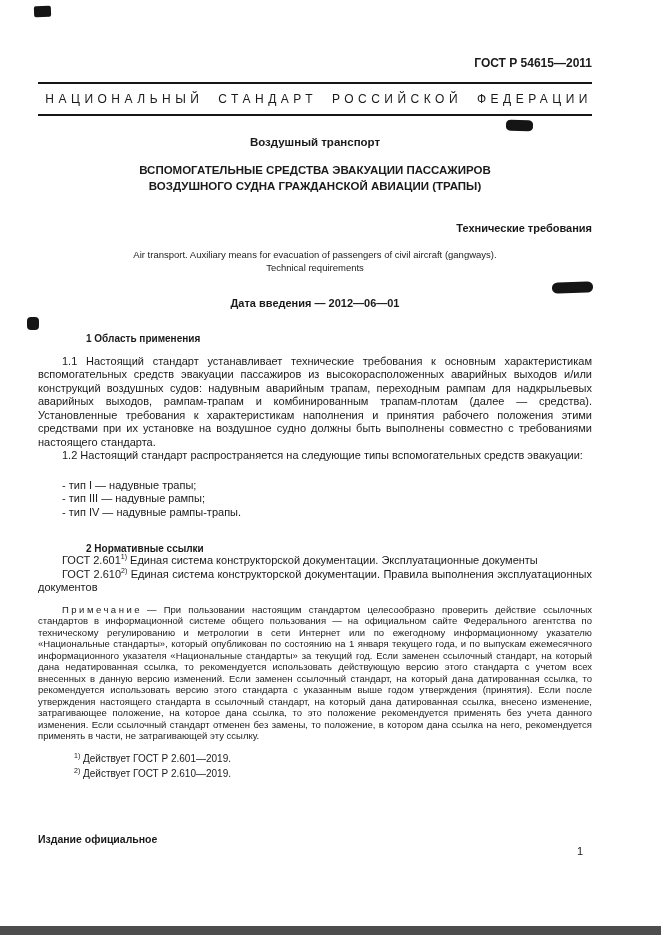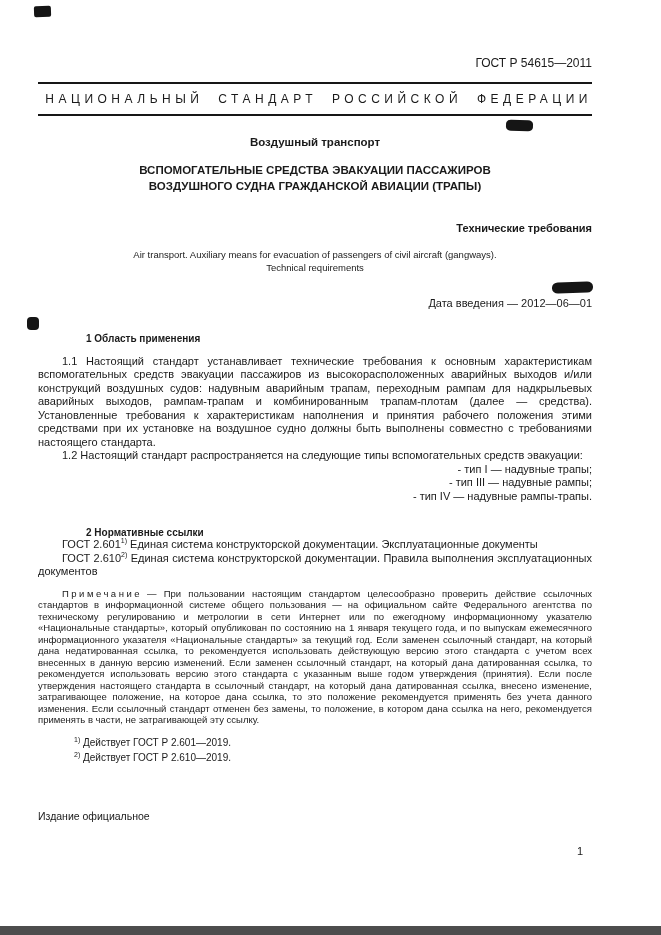--- a/index.html
+++ b/index.html
@@ -10,47 +10,47 @@
     background:#ffffff;
     font-family:"Liberation Sans", sans-serif;
     color:#1a1a1a;
     overflow:hidden;
   }
   .content {
     position:absolute;
     left:38px; top:0;
     width:554px;
   }
-  .doc-number { margin-top:56px; text-align:right; font-weight:400; font-size:12px; }
+  .doc-number { margin-top:56px; text-align:right; font-weight:700; font-size:12px; }
   .rule { border:0; border-top:2px solid #161616; margin:0; }
   .rule-top { margin-top:12px; }
   .rule-bottom { margin-top:8px; }
   .banner {
     margin-top:8px; text-align:right; font-weight:400; font-size:12px;
     letter-spacing:4.5px; word-spacing:7px; white-space:nowrap;
   }
   .center-b { text-align:center; font-weight:700; }
   .subject { margin-top:20px; font-size:11.5px; }
   .main-title { margin-top:15px; font-size:11.5px; line-height:1.35; }
   .subtitle { margin-top:28px; font-size:11px;text-align:right; }
   .title-en { margin-top:14px; text-align:center; font-size:9.5px; line-height:1.4; color:#222; }
-  .effective-date { margin-top:22px; text-align:right; font-weight:400; font-size:11px; }
+  .effective-date { margin-top:22px; text-align:center; font-weight:700; font-size:11px; }
   .sec-heading { margin:24px 0 0 48px; font-size:10px; font-weight:700; }
   .body-p { margin:0; font-size:11px; line-height:13.5px; text-align:justify; text-indent:24px; }
   .first-after-heading { margin-top:11px; }
-  .types { margin:0 0 0 24px; padding:0; list-style:none; font-size:11px; line-height:13.5px;text-align:right; }
+  .types { margin:16px 0 0 24px; padding:0; list-style:none; font-size:11px; line-height:13.5px; }
   .note {
     margin-top:9px; font-size:9.5px; line-height:11.5px;
     text-align:justify; text-indent:24px;
   }
   .note-label { letter-spacing:2.5px; margin-right:5px; }
   sup { font-size:7px; line-height:0; }
   .footnotes { margin-top:10px; }
   .footnote { margin:0 0 2px 36px; font-size:10px; line-height:13px; }
-  .official { position:absolute; left:38px; top:810px; font-weight:400; font-size:10.5px; }
+  .official { position:absolute; left:38px; top:833px; font-weight:700; font-size:10.5px; }
   .pagenum { position:absolute; right:78px; top:845px; font-size:11px; }
   .artifact { position:absolute; background:#151515; }
   .artifact-1 { left:34px; top:6px; width:17px; height:11px; border-radius:2px; transform:rotate(-2deg); }
   .artifact-2 { left:506px; top:120px; width:27px; height:11px; border-radius:5px/4px; transform:rotate(2deg); }
   .artifact-3 { left:552px; top:282px; width:41px; height:11px; border-radius:6px/5px; transform:rotate(-2deg); }
   .artifact-4 { left:27px; top:317px; width:12px; height:13px; border-radius:4px; }
   .bottom-bar { position:absolute; left:0; bottom:0; width:661px; height:9px; background:#4d4d4d; }
 </style>
 </head>
 <body>

